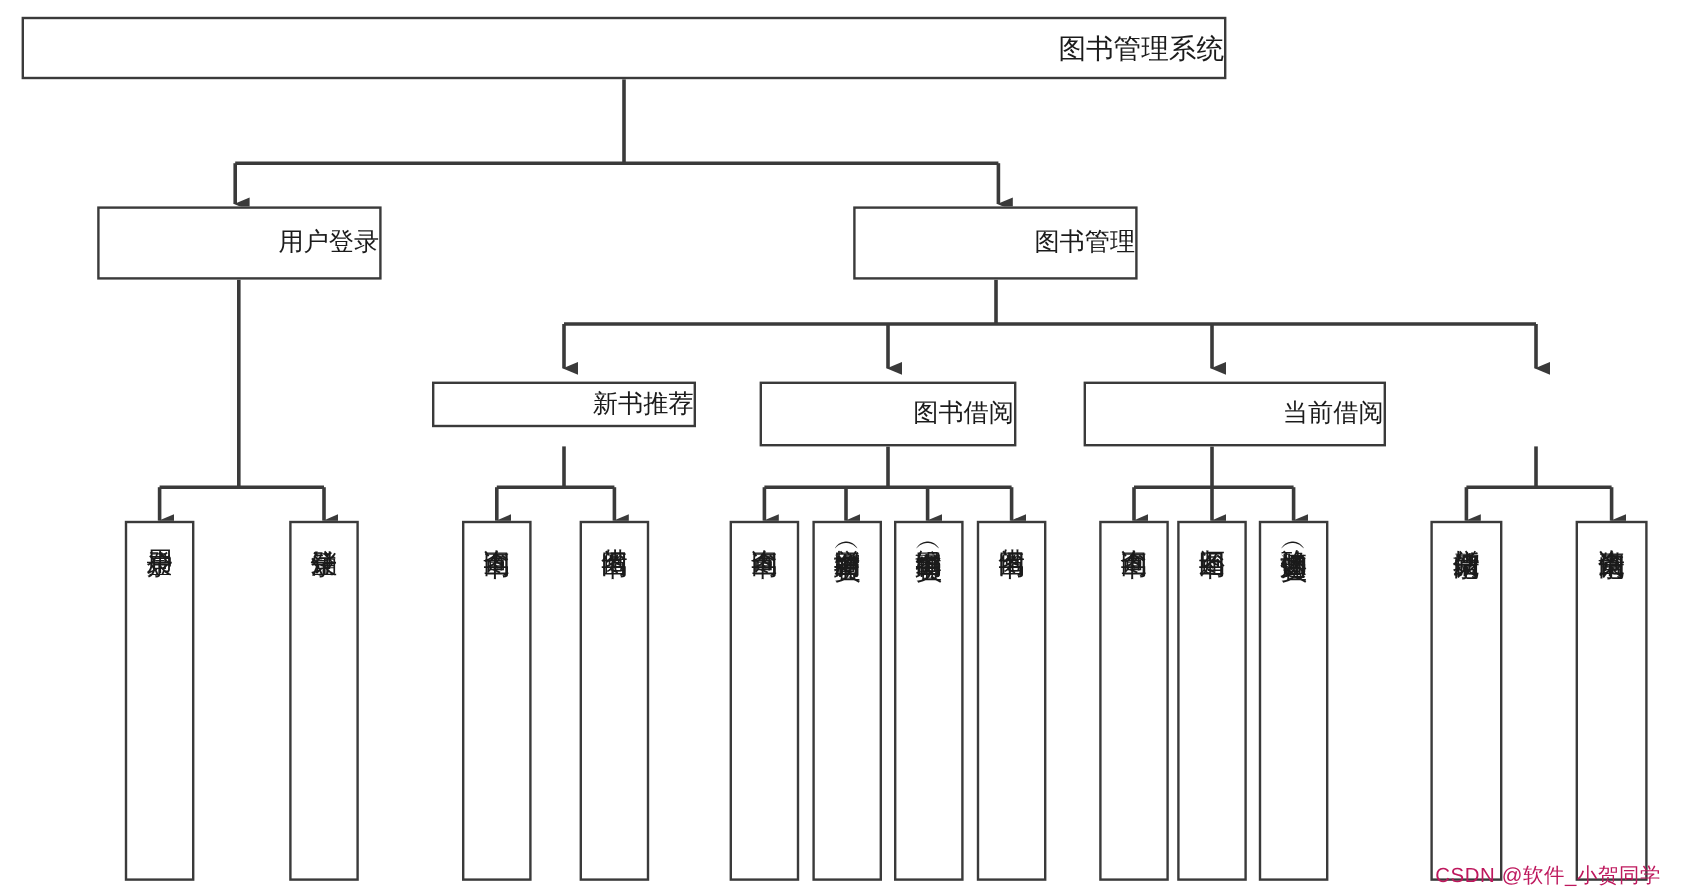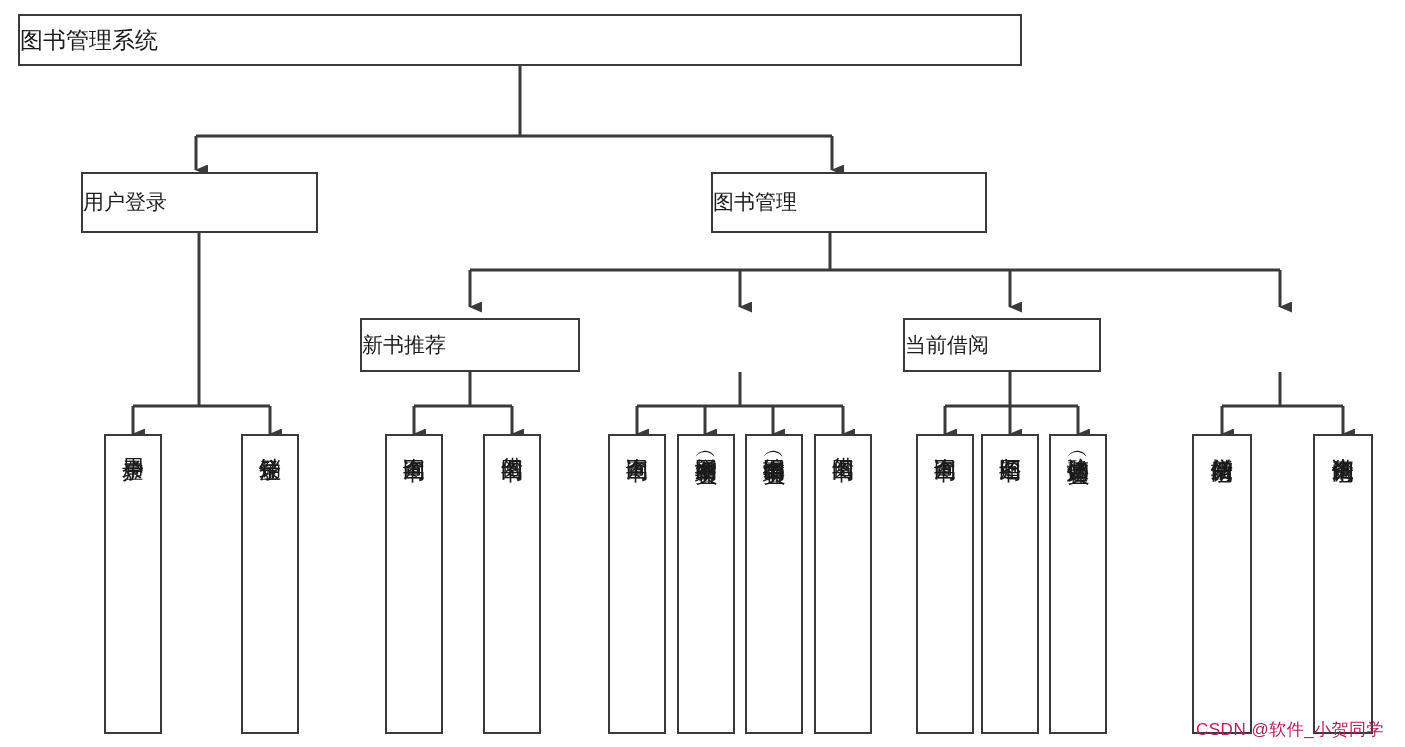--- a/index.html
+++ b/index.html
@@ -26,21 +26,21 @@
     height: 747px;
     pointer-events: none;
   }
   .node {
     position: absolute;
     box-sizing: border-box;
     background: #ffffff;
     border: 2px solid #3a3a3a;
     display: flex;
     align-items: center;
-    justify-content: flex-start;
+    justify-content: flex-end;
     color: #1b1b1b;
   }
   .node .lbl {
     display: block;
     text-align: center;
     line-height: 1.15;
   }
   .node.root {
     font-size: 23px;
   }
@@ -126,28 +126,31 @@
     </g>
   </svg>
 
   <div class="node root" style="left:18px; top:14px; width:1004px; height:52px;">
     <span class="lbl">图书管理系统</span>
   </div>
 
   <div class="node lvl1" style="left:81px; top:172px; width:237px; height:61px;">
     <span class="lbl">用户登录</span>
   </div>
-  <div class="node lvl1" style="left:711px; top:172px; width:276px; height:61px;">
+  <div class="node lvl1" style="left:711px; top:172px; width:237px; height:61px;">
     <span class="lbl">图书管理</span>
   </div>
 
-  <div class="node lvl2" style="left:360px; top:318px; width:220px; height:54px;">
+  <div class="node lvl2" style="left:360px; top:318px; width:220px; height:38px;">
     <span class="lbl">新书推荐</span>
   </div>
-  <div class="node lvl2" style="left:903px; top:318px; width:198px; height:54px;">
+  <div class="node lvl2" style="left:633px; top:318px; width:214px; height:54px;">
+    <span class="lbl">图书借阅</span>
+  </div>
+  <div class="node lvl2" style="left:903px; top:318px; width:252px; height:54px;">
     <span class="lbl">当前借阅</span>
   </div>
 
   <div class="node leaf" style="left:104px; top:434px; width:58px; height:300px;">
     <span class="lbl">用户登录</span>
   </div>
   <div class="node leaf" style="left:241px; top:434px; width:58px; height:300px;">
     <span class="lbl">注销登录</span>
   </div>
 

